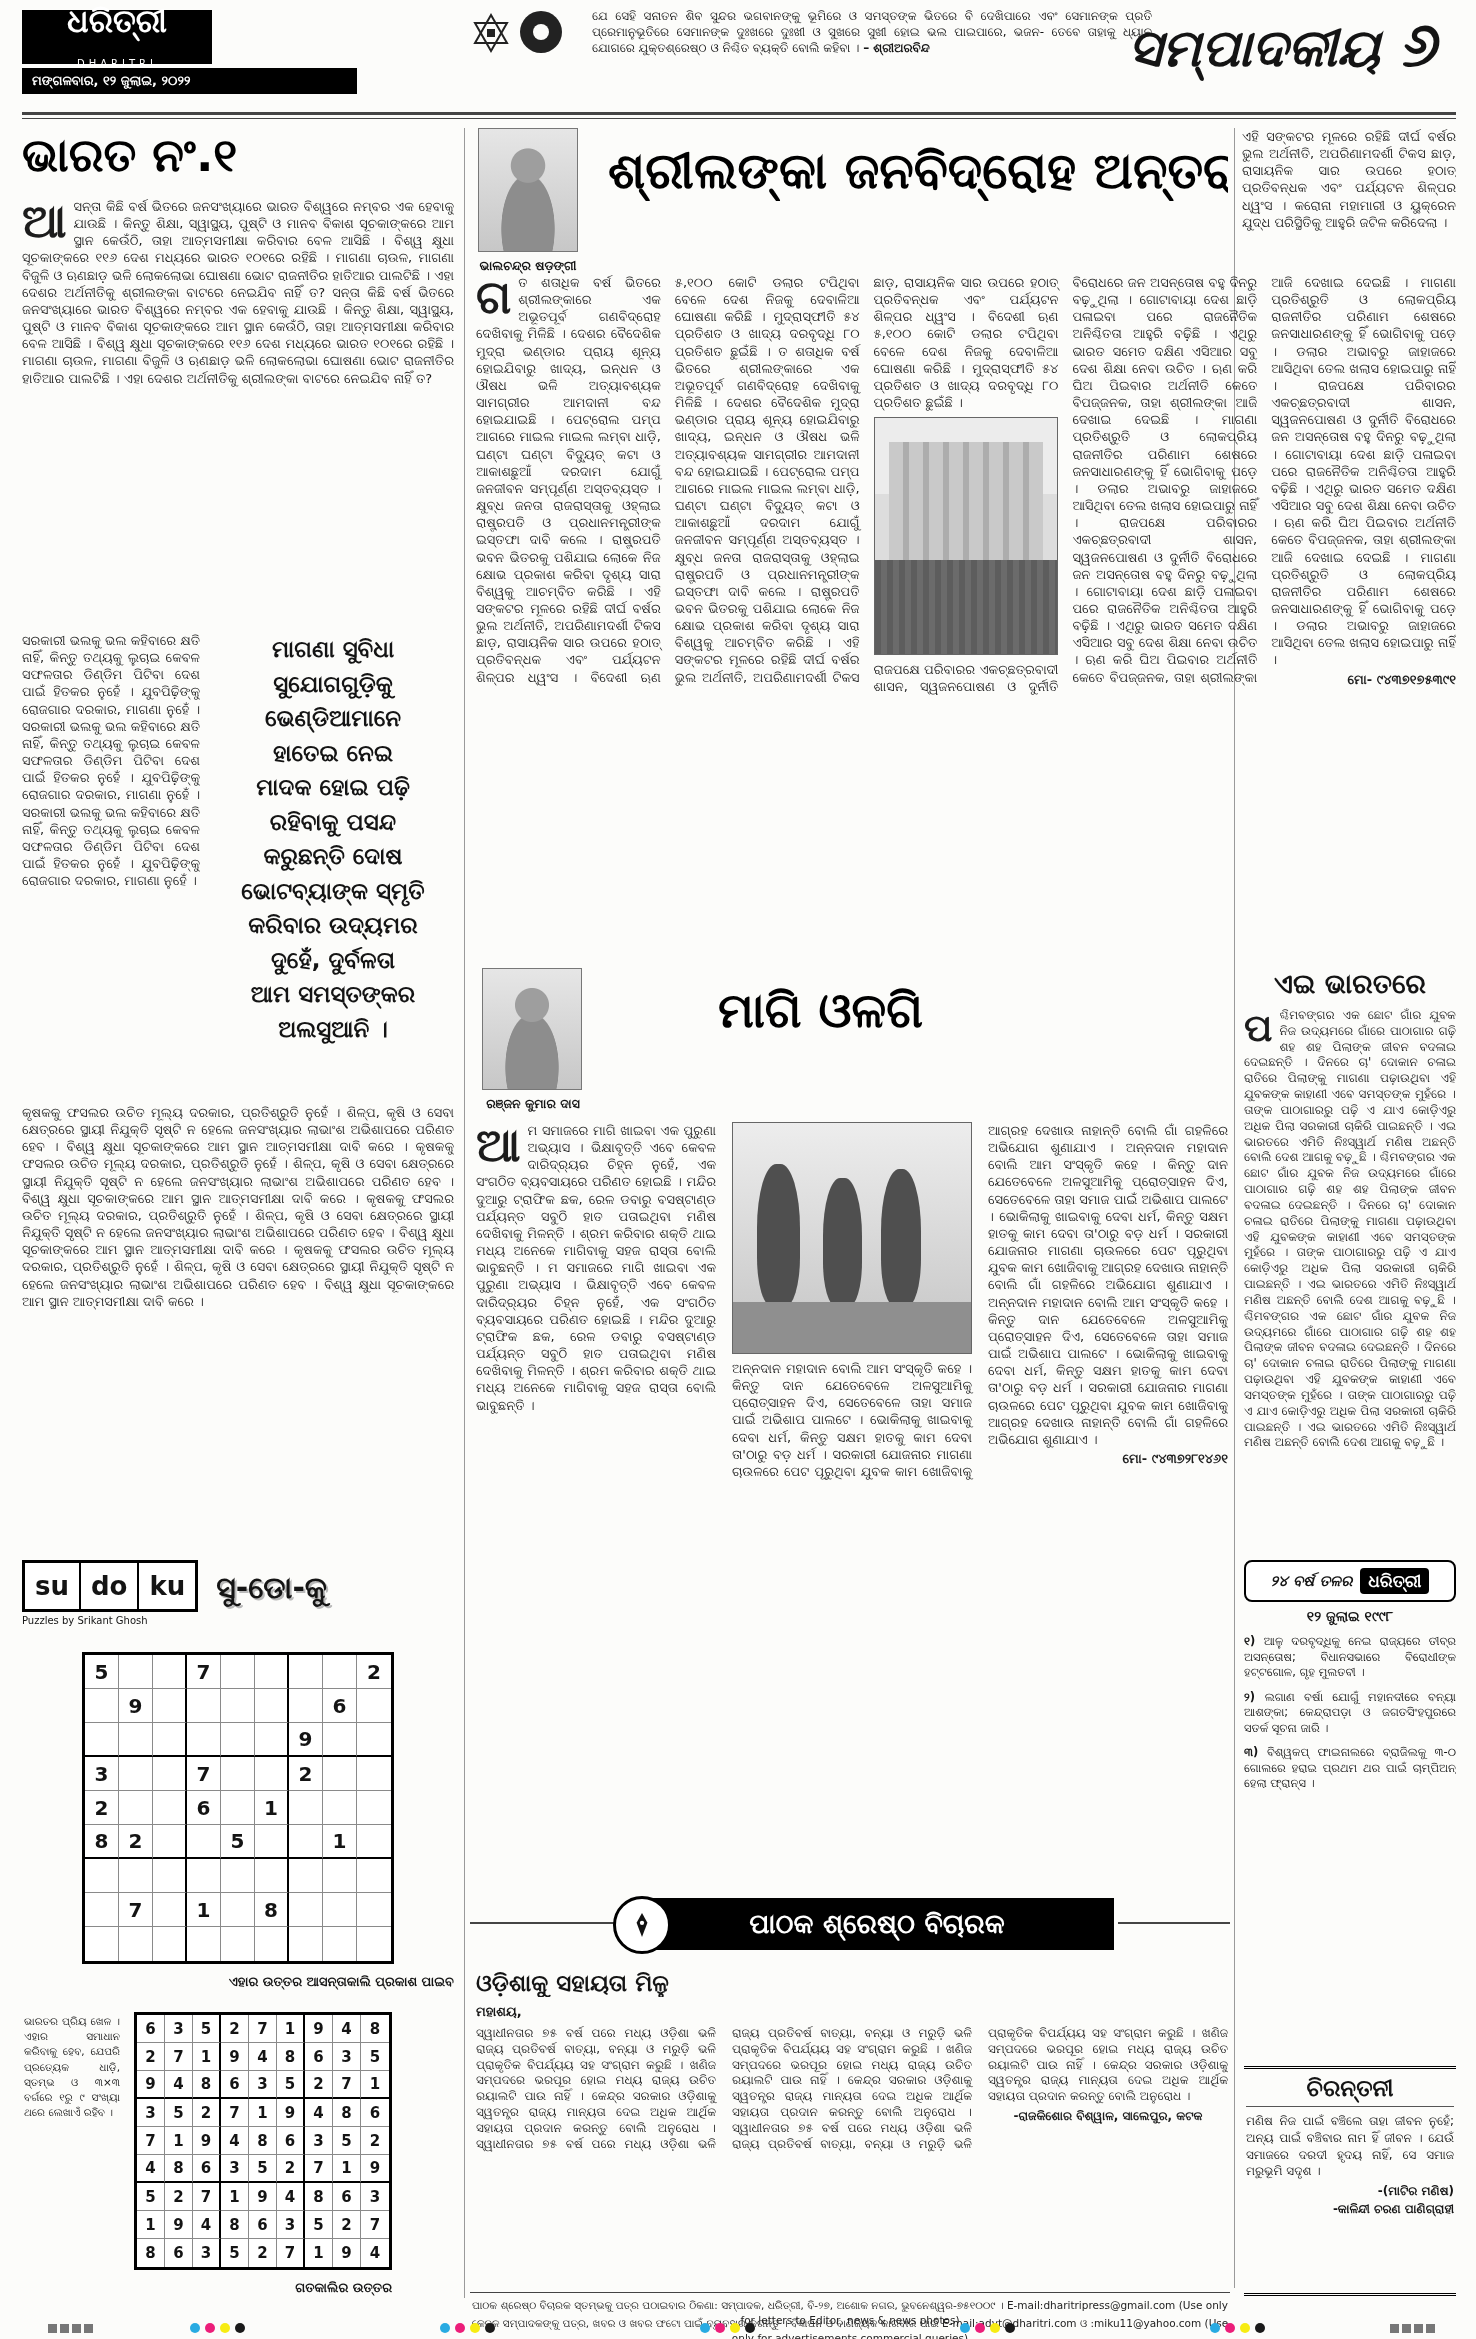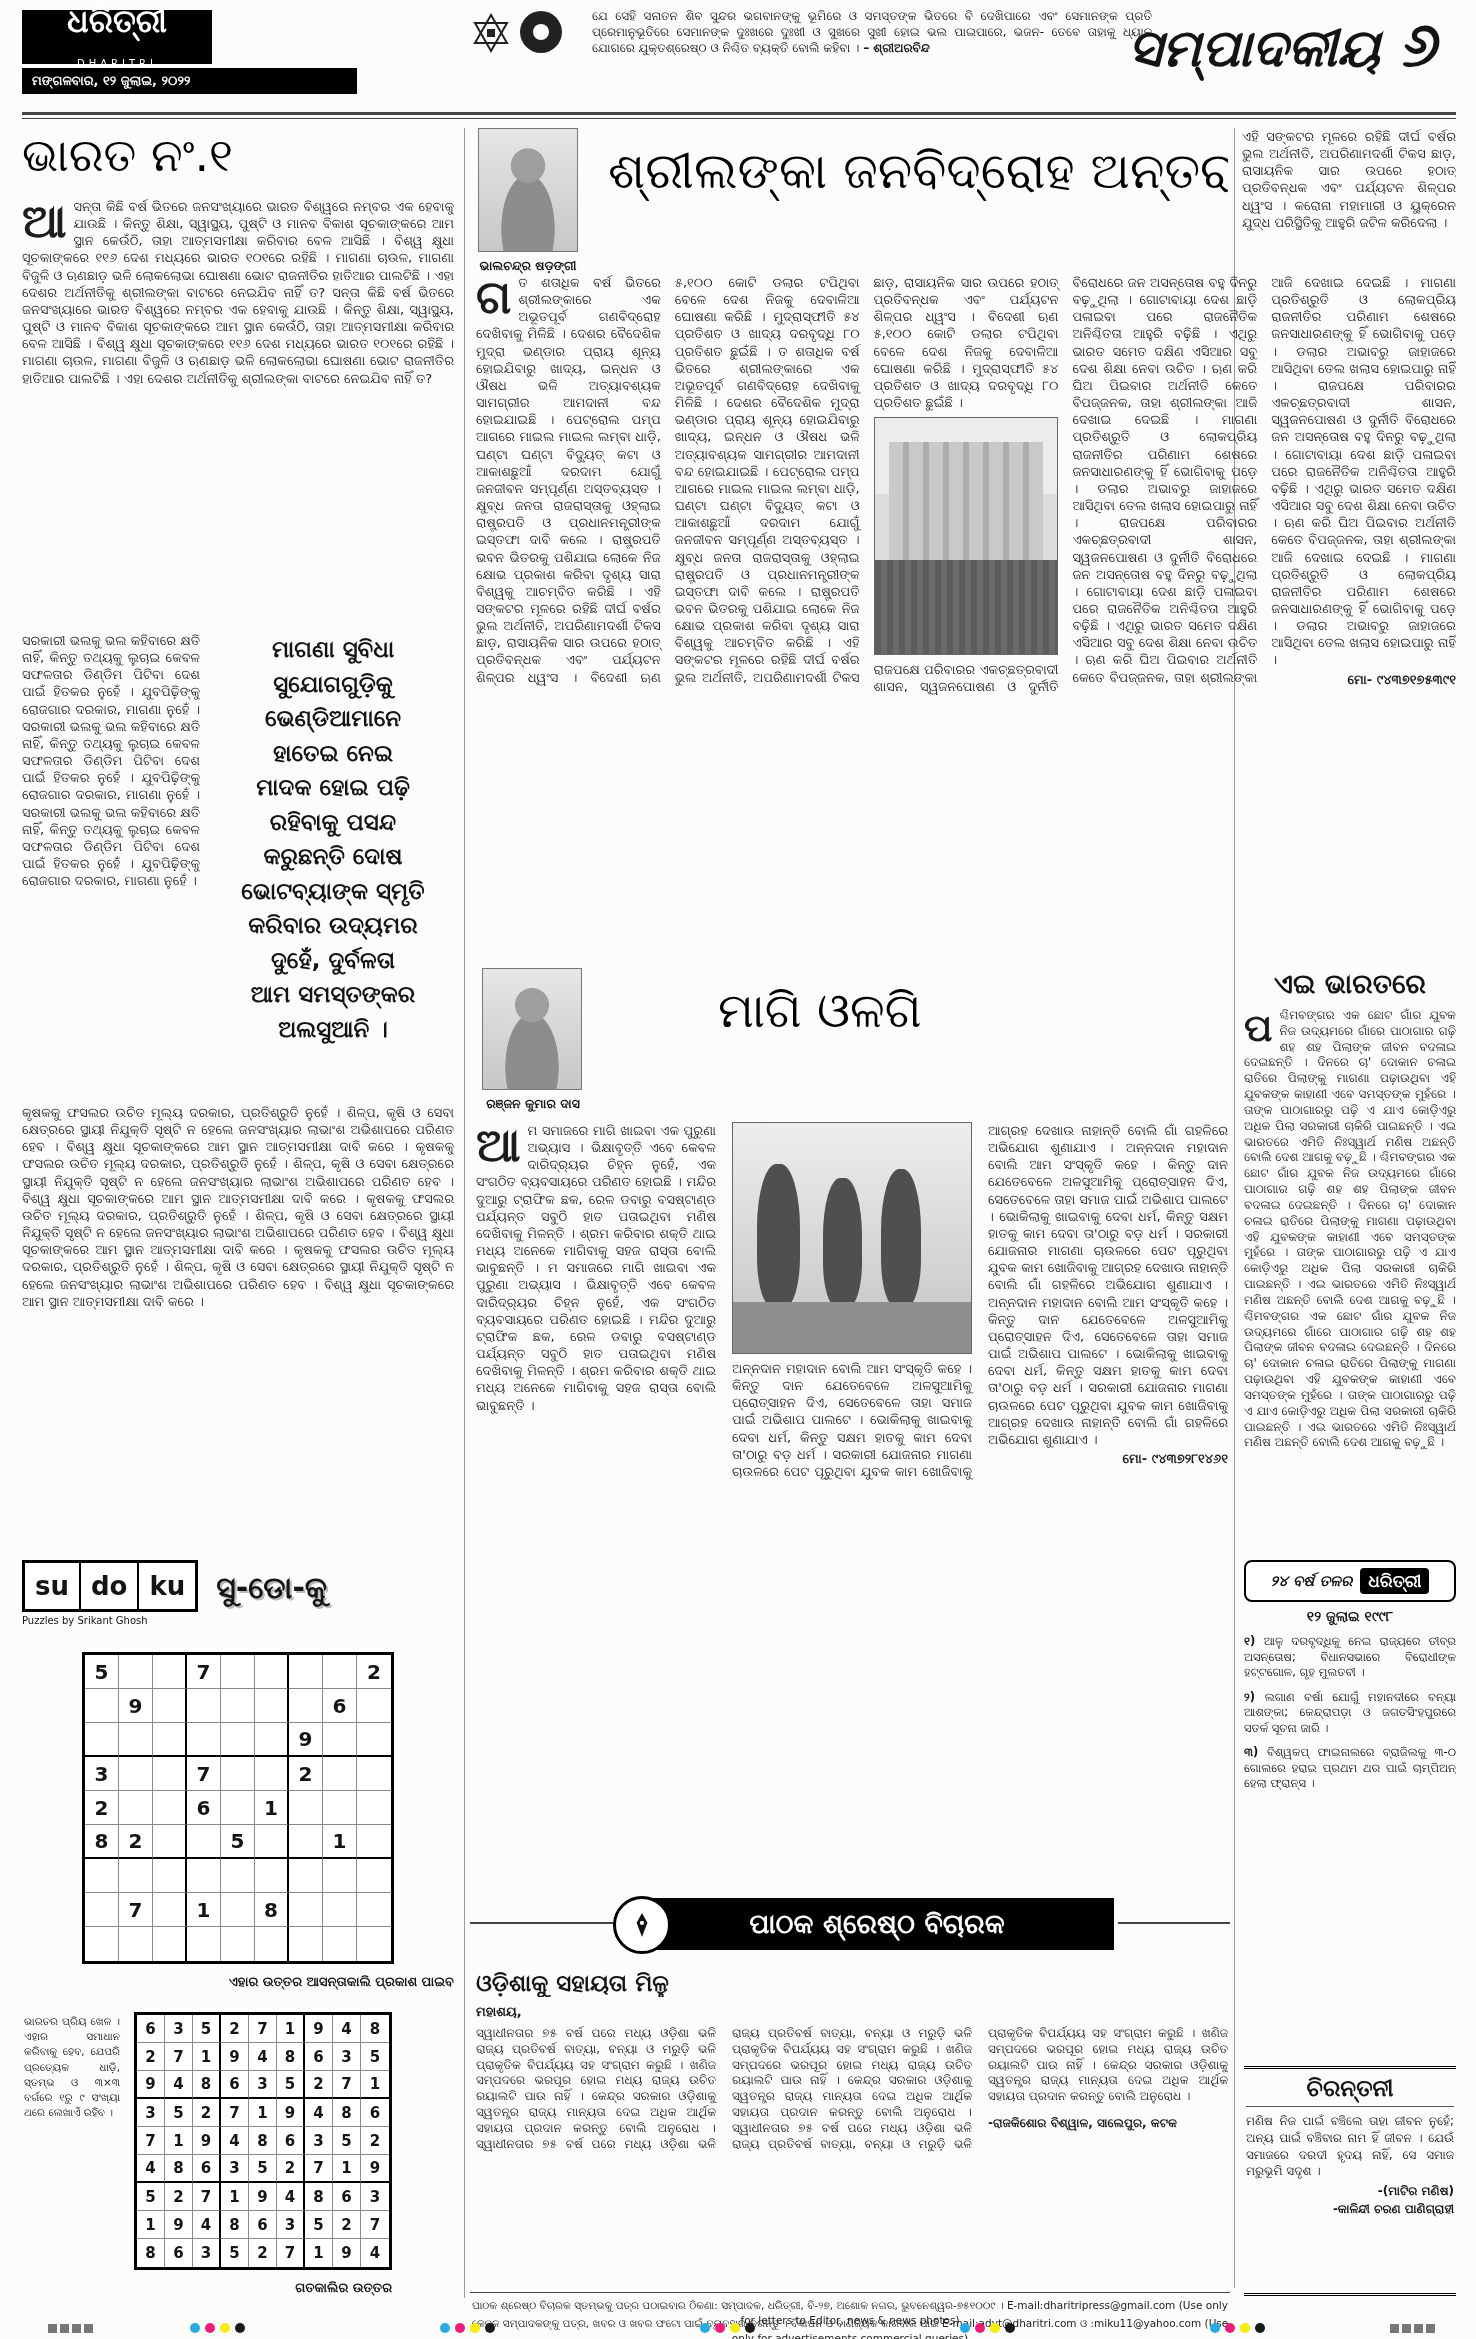--- a/index.html
+++ b/index.html
@@ -3,21 +3,21 @@
 <meta charset="utf-8">
 <style>
   *{margin:0;padding:0;box-sizing:border-box}
   html,body{background:#e9e8e4}
   body{font-family:"DejaVu Sans","Liberation Sans",sans-serif;color:#141414}
   .page{position:relative;width:1476px;height:2339px;margin:0 auto;background:#fcfcfa;overflow:hidden}
   .abs{position:absolute}
   .jtext{text-align:justify;font-size:13px;line-height:1.32;color:#1c1c1c;overflow:hidden}
   .cols-5{column-count:5;column-gap:14px}
   .cols-3{column-count:3;column-gap:16px}
-  .headline{font-weight:normal;color:#000;white-space:nowrap;overflow:hidden}
+  .headline{font-weight:bold;color:#000;white-space:nowrap;overflow:hidden}
   .dropcap{float:left;font-size:46px;line-height:.9;font-weight:bold;padding:3px 7px 0 0}
   .hline{position:absolute;background:#444}
   .vline{position:absolute;background:#9a9a9a;width:1px}
   
   .masthead-box{background:#000;color:#fff;display:flex;flex-direction:column;align-items:center;justify-content:center}
   .masthead-main{font-size:32px;font-weight:bold;line-height:1}
   .masthead-sub{font-size:10px;letter-spacing:4px;margin-top:21px}
   .date-bar{background:#000;color:#fff;font-size:13px;font-weight:bold;display:flex;align-items:center;padding-left:10px}
   .section-title{font-size:52px;font-weight:bold;font-style:italic}
   .page-num{font-size:62px;font-weight:bold}
@@ -67,21 +67,21 @@
   #sudoku-puzzle div{font-size:20px}
   #sudoku-answer{grid-template-columns:repeat(9,28px);grid-auto-rows:28px;width:258px}
   #sudoku-answer div{font-size:15px}
   .su-note{font-size:13px;font-weight:bold;text-align:right}
   .su-instr{font-size:10.5px;line-height:1.45;text-align:justify;overflow:hidden}
   
   .banner{background:#000;color:#fff;display:flex;align-items:center;justify-content:center;position:relative}
   .banner-text{font-size:27px;font-weight:bold;white-space:nowrap}
   .banner-icon{position:absolute;left:-27px;top:-2px;width:58px;height:58px;border-radius:50%;background:#fff;border:3px solid #000;display:flex;align-items:center;justify-content:center}
   .letter-title{font-size:23px;font-weight:bold;white-space:nowrap;overflow:hidden}
-  .signature{display:block;font-weight:bold;text-align:left;margin-top:11px}
+  .signature{display:block;font-weight:bold;text-align:center;margin-top:4px}
   .phone{display:block;font-weight:bold;text-align:right;margin-top:2px}
   .footer-line{font-size:10.5px;text-align:center;line-height:1.45;color:#222}
   
   .cmyk-group{position:absolute;bottom:6px;display:flex;gap:5px}
   .cmyk-dot{width:10px;height:10px;border-radius:50%}
   .reg-strip{position:absolute;bottom:6px;display:flex;gap:3px}
   .reg-strip i{width:9px;height:9px;background:#777;display:block}
 </style>
 </head>
 <body>

